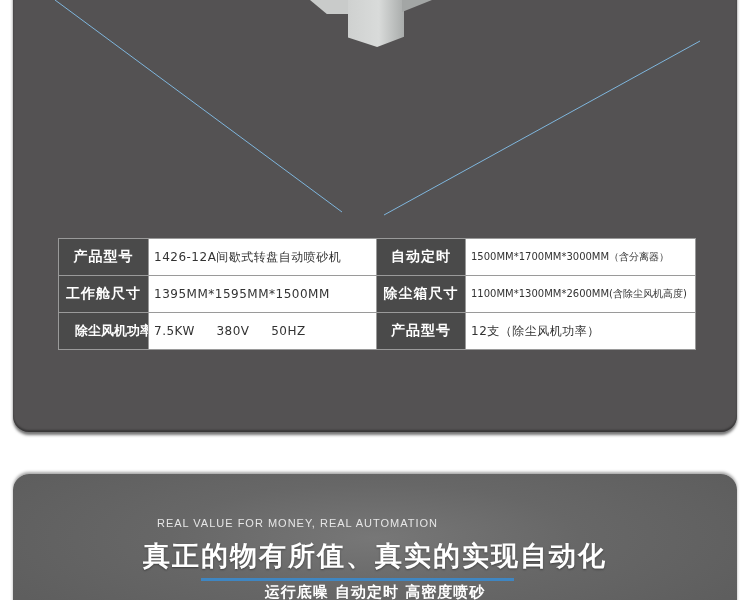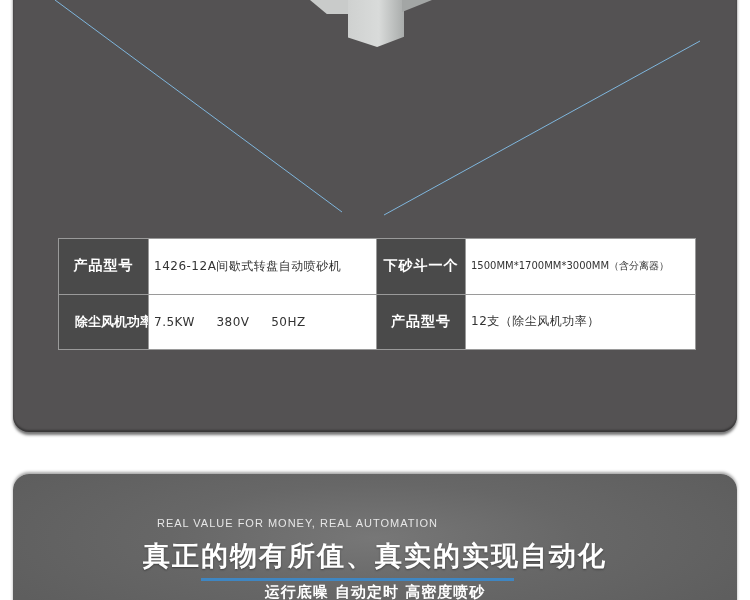--- a/index.html
+++ b/index.html
@@ -89,22 +89,28 @@
   <colgroup>
     <col style="width:90px">
       <col style="width:228px">
       <col style="width:89px">
       <col style="width:230px">
   </colgroup>
   <tbody>
       <tr>
     <td class="label">产品型号</td>
     <td class="value">1426-12A间歇式转盘自动喷砂机</td>
-    <td class="label">下砂斗一个</td>
+    <td class="label">自动定时</td>
     <td class="value small">1500MM*1700MM*3000MM（含分离器）</td>
+  </tr>
+  <tr>
+    <td class="label">工作舱尺寸</td>
+    <td class="value">1395MM*1595MM*1500MM</td>
+    <td class="label">除尘箱尺寸</td>
+    <td class="value small">1100MM*1300MM*2600MM(含除尘风机高度)</td>
   </tr>
   <tr>
     <td class="label tight">除尘风机功率</td>
     <td class="value" style="white-space:pre">7.5KW     380V     50HZ</td>
     <td class="label">产品型号</td>
     <td class="value">12支（除尘风机功率）</td>
   </tr>
 </tbody>
   </table>
 

